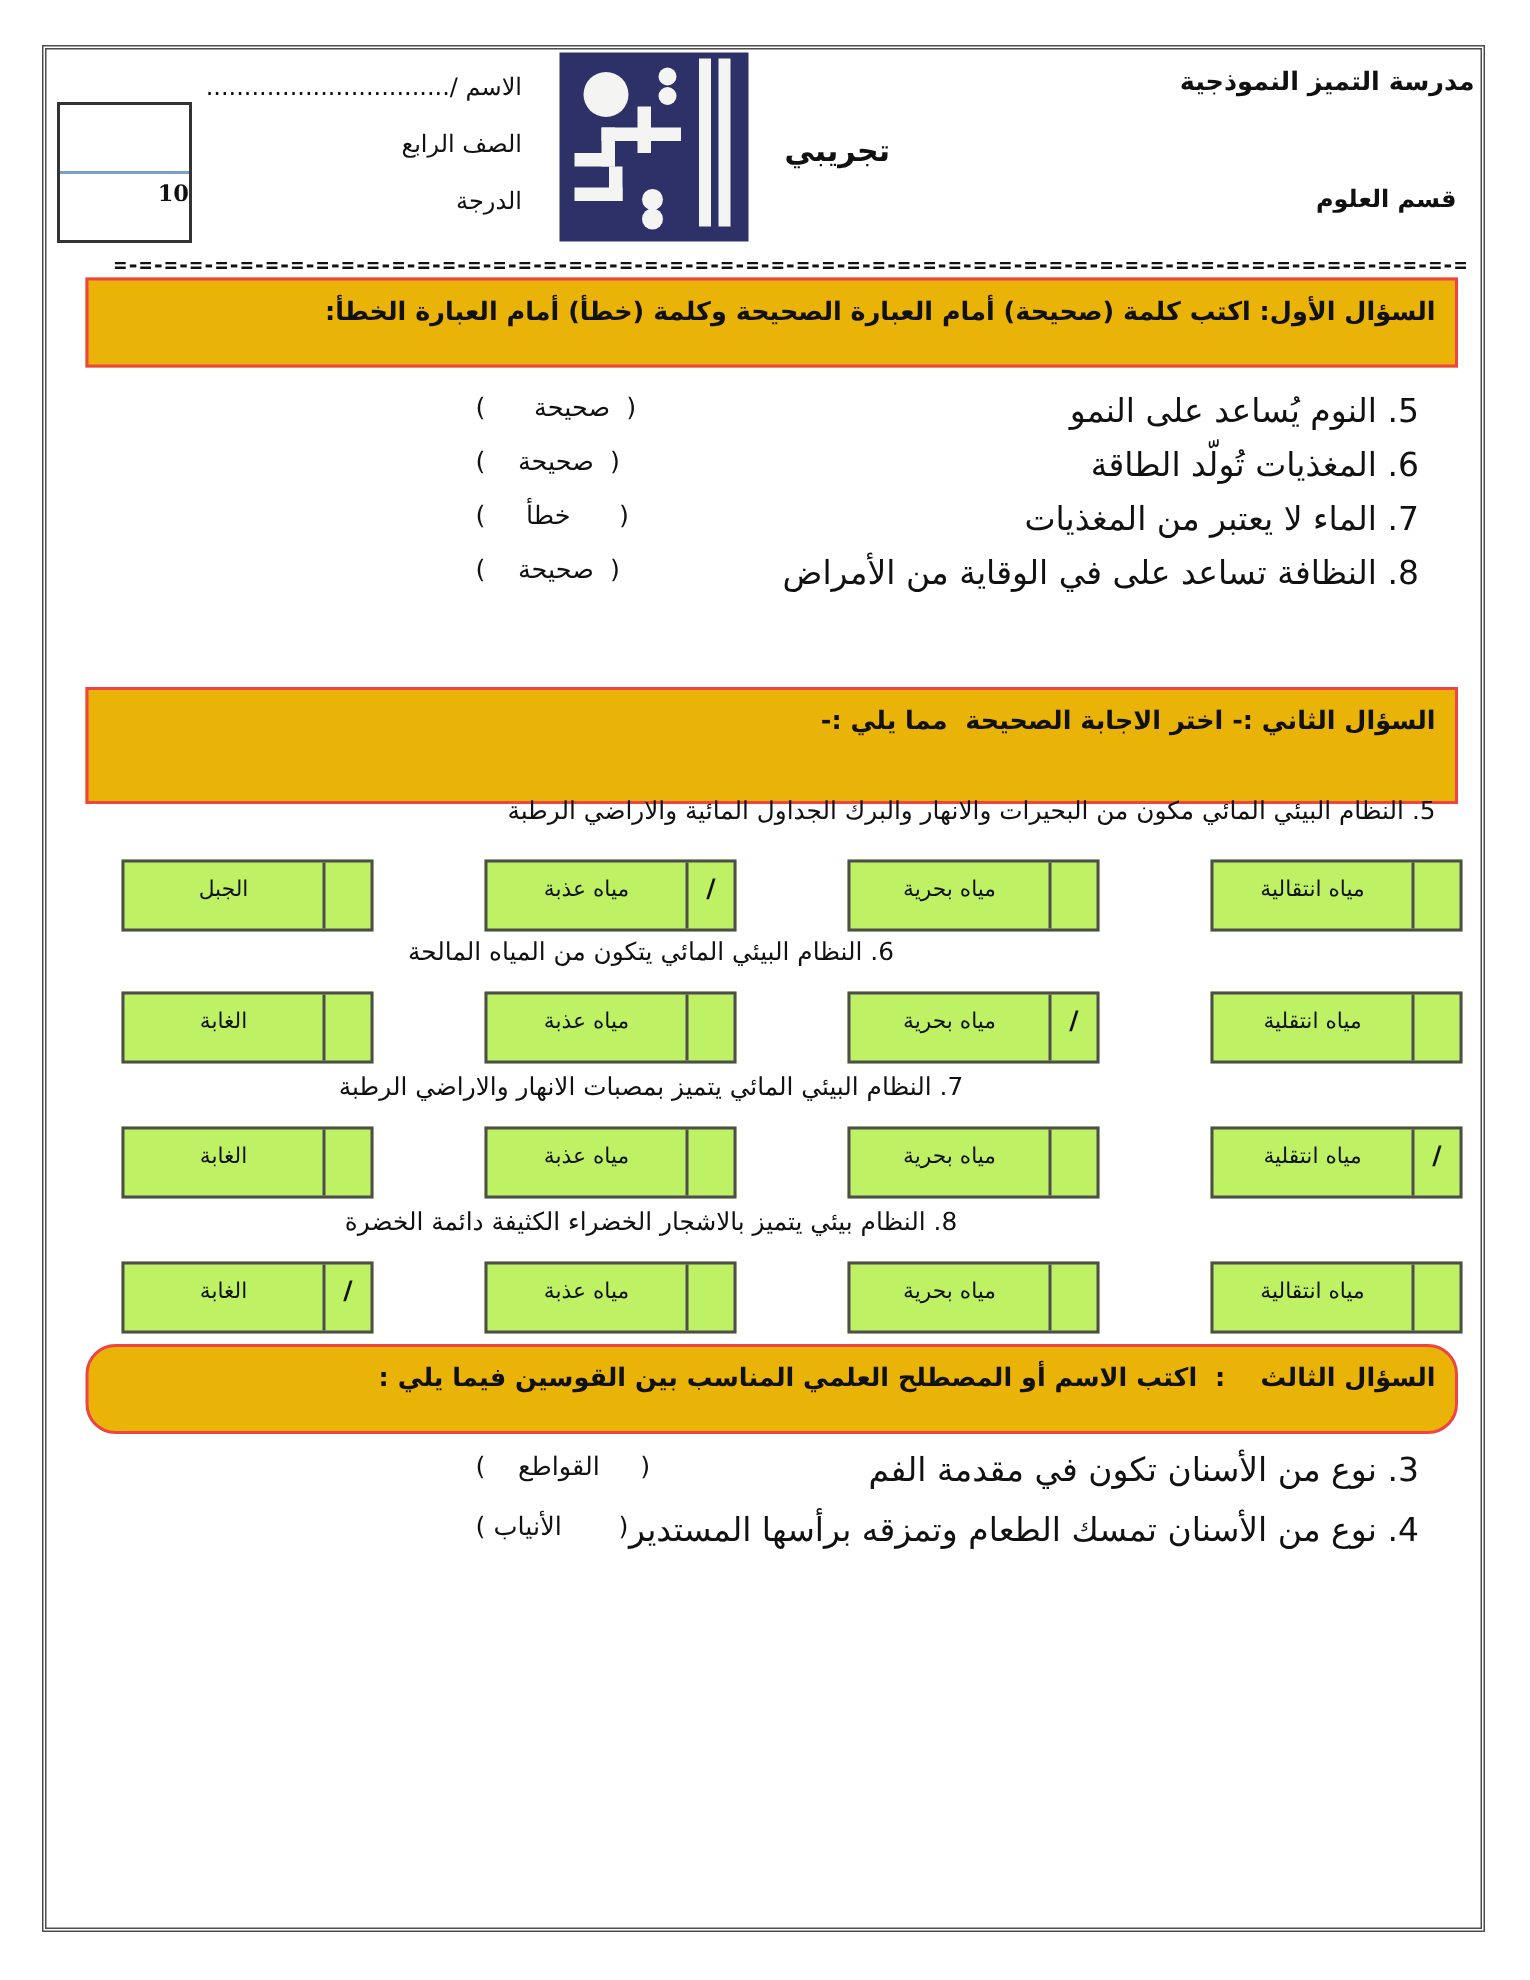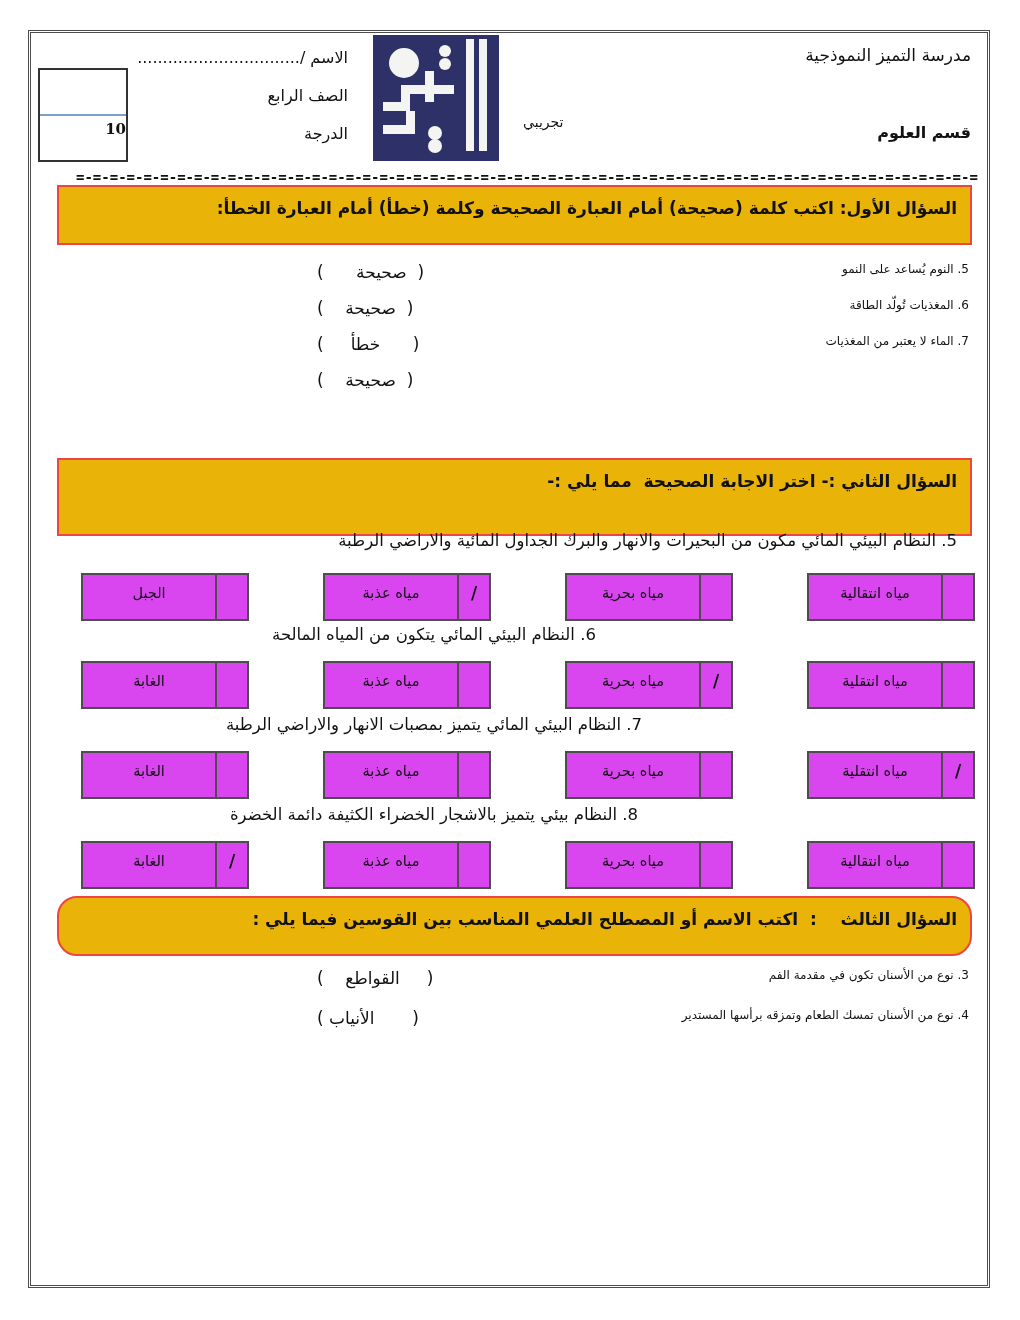--- a/index.html
+++ b/index.html
@@ -1,23 +1,23 @@
 <!DOCTYPE html>
 <html lang="ar"><head>
 <meta charset="utf-8">
 <style>
   html,body{margin:0;padding:0;background:#ffffff;}
   body{width:1020px;height:1320px;position:relative;overflow:hidden;
        font-family:"DejaVu Sans",sans-serif;color:#111;}
   .sheet{position:absolute;left:28px;top:30px;width:956px;height:1252px;
          border:3px double #4d4d4d;background:#fff;}
   
-  .school-name{position:absolute;right:16px;top:12px;font-size:17px;font-weight:400;direction:rtl;}
+  .school-name{position:absolute;right:4px;top:12px;font-size:17px;font-weight:700;direction:rtl;}
   .dept{position:absolute;right:16px;top:90px;font-size:16px;font-weight:700;direction:rtl;}
-  .trial{position:absolute;left:492px;top:55px;font-size:14px;font-weight:400;direction:rtl;margin-top:26px;}
+  .trial{position:absolute;left:492px;top:55px;font-size:20px;font-weight:700;direction:rtl;}
   .logo{position:absolute;left:340px;top:0px;width:132px;height:130px;}
   .left-col{position:absolute;left:45px;top:6px;width:272px;direction:rtl;text-align:right;
             font-size:16px;font-weight:400;line-height:38px;}
   .score-box{position:absolute;left:7px;top:35px;width:86px;height:90px;
              border:2px solid #333;background:#fff;}
   .score-line{position:absolute;left:0;right:0;top:44px;height:2px;background:#7da0c8;}
   .score-value{position:absolute;left:0;right:0;top:50px;text-align:right;
                font-size:15px;font-weight:700;font-family:"DejaVu Serif",serif;}
   .separator{position:absolute;left:45px;top:136px;width:902px;height:14px;overflow:hidden;
              font-family:"DejaVu Sans Mono",monospace;font-weight:700;font-size:14px;
@@ -25,30 +25,30 @@
   
   .qbar{position:absolute;left:26px;width:915px;background:#eab308;border:2px solid #ef4444;
         direction:rtl;text-align:right;font-weight:700;font-size:17px;
         padding:11px 13px 0 0;box-sizing:border-box;}
   .qbar span{white-space:pre;}
   #q1bar{top:152px;height:60px;}
   #q2bar{top:425px;height:78px;}
   #q3bar{top:863px;height:60px;border-radius:20px;}
   
   .tf-row{position:absolute;left:0;width:956px;height:36px;direction:rtl;}
-  .tf-text{position:absolute;right:18px;top:5px;font-size:12px;direction:rtl;}
+  .tf-text{position:absolute;right:41px;top:5px;font-size:22px;direction:rtl;}
   .answer{position:absolute;left:262px;top:5px;font-size:17px;direction:ltr;white-space:pre;margin-left:24px;}
   
   .mc-text{position:absolute;left:0;width:956px;direction:rtl;font-size:16.5px;box-sizing:border-box;}
   .mc-text.r5{padding-right:30px;}
   .mc-text.ctr{text-align:center;padding-right:150px;}
   .choice-row{position:absolute;left:0;width:956px;height:48px;box-sizing:border-box;
               padding:0 12px 0 50px;display:flex;direction:rtl;justify-content:space-between;}
   .choice{width:168px;height:48px;border:2px solid #4d4d4d;box-sizing:border-box;
-          display:flex;direction:ltr;background:#d946ef;}
+          display:flex;direction:ltr;background:#bef264;}
   .choice .lbl{flex:1;display:flex;align-items:center;justify-content:center;
                font-size:14.5px;direction:rtl;padding-bottom:8px;}
   .choice .chk{width:30px;border-left:2px solid #4d4d4d;display:flex;align-items:center;
                justify-content:center;font-size:17px;font-weight:700;padding-bottom:8px;}
 </style>
 </head>
 <body>
 
 <div class="sheet">
 
@@ -97,20 +97,21 @@
   </div>
   <div class="tf-row" style="top:260px;">
     <span class="tf-text"><span>6.</span> <span>المغذيات تُولّد الطاقة</span></span>
     <span class="answer">(    صحيحة  )</span>
   </div>
   <div class="tf-row" style="top:296px;">
     <span class="tf-text"><span>7.</span> <span>الماء لا يعتبر من المغذيات</span></span>
     <span class="answer">(     خطأ      )</span>
   </div>
   <div class="tf-row" style="top:332px;">
+    <span class="tf-text"><span>8.</span> <span>النظافة تساعد على في الوقاية من الأمراض</span></span>
     <span class="answer">(    صحيحة  )</span>
   </div>
 
   <div class="qbar" id="q2bar">
     <span>السؤال الثاني :- اختر الاجابة الصحيحة  مما يلي :-</span>
   </div>
 
   <div class="mc-text r5" style="top:498px;">
     <span>5.</span> <span>النظام  البيئي المائي مكون من البحيرات والانهار والبرك  الجداول المائية  والاراضي الرطبة</span>
   </div>

